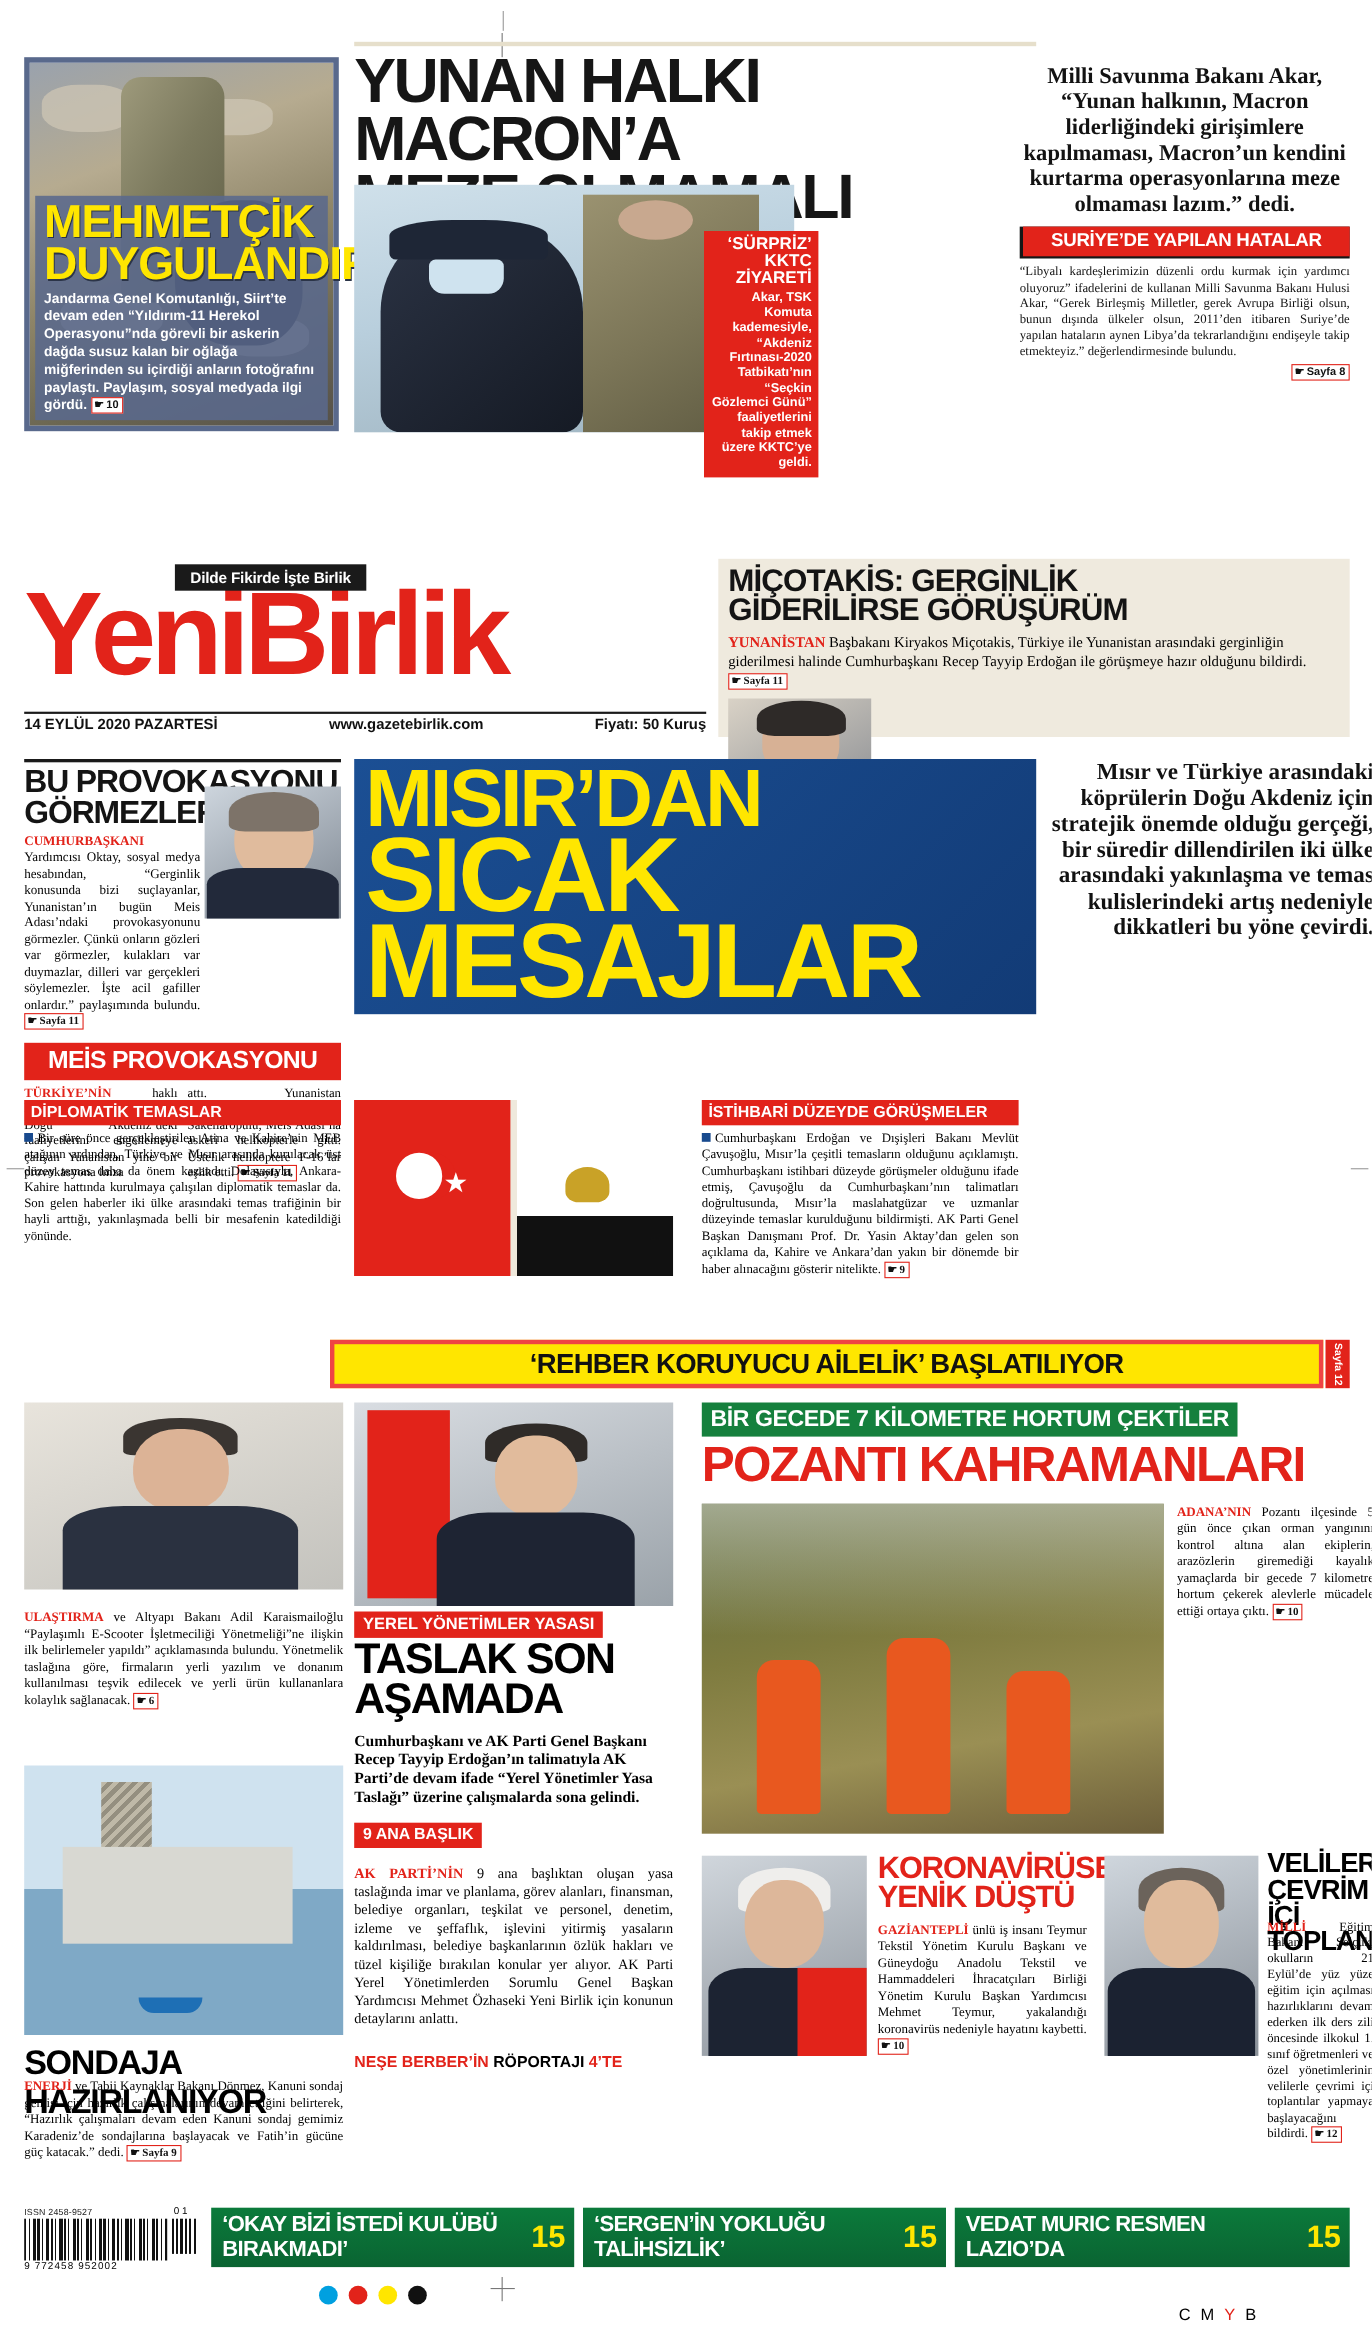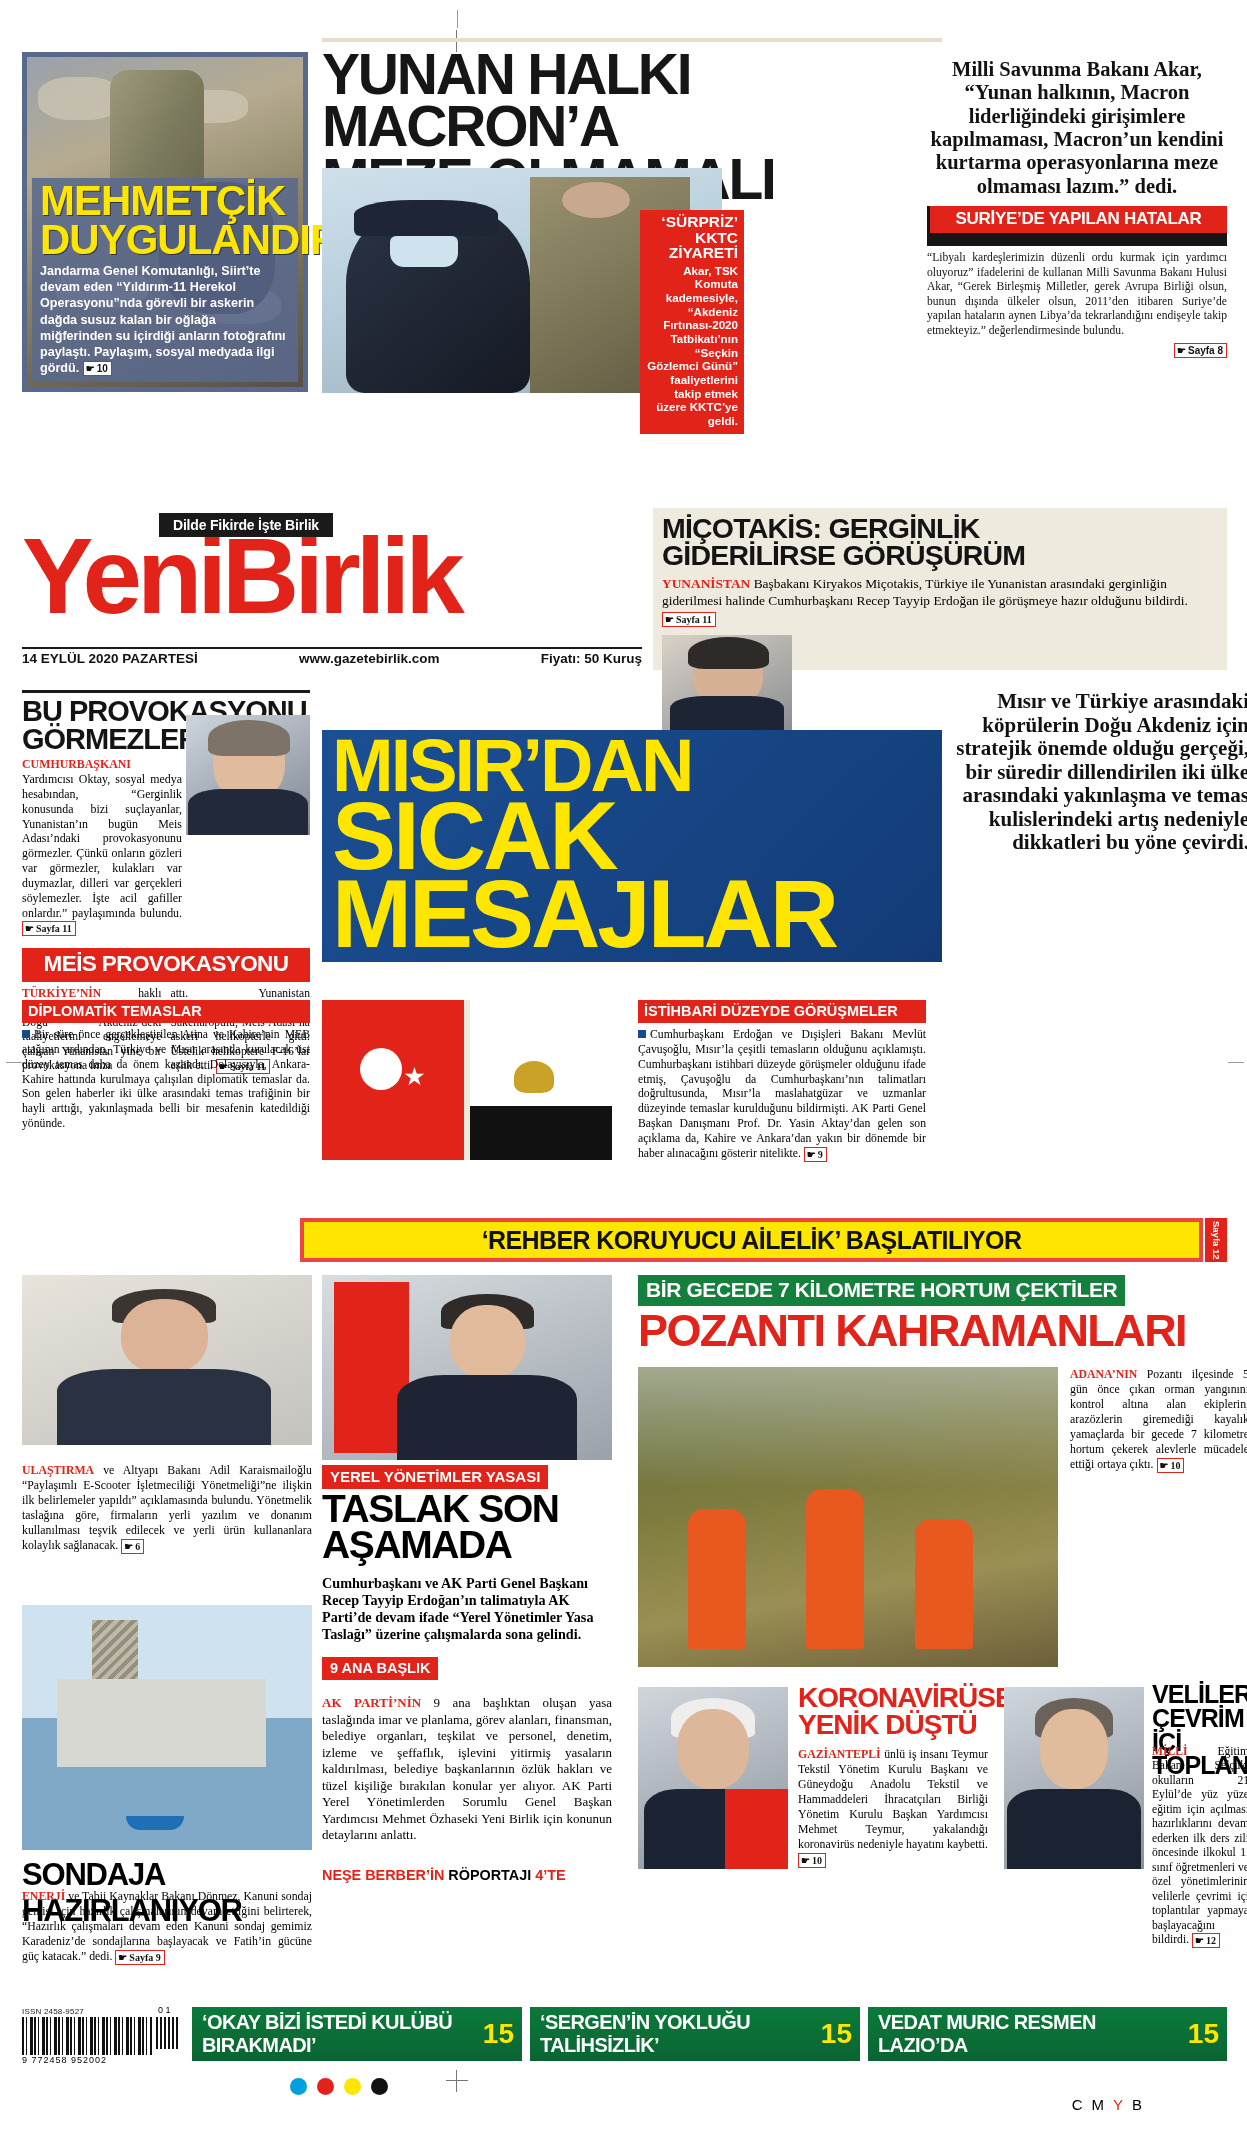--- a/index.html
+++ b/index.html
@@ -63,21 +63,21 @@
 
   #surpriz { position:absolute; left:618px; top:172px; width:104px; }
   #surpriz .inner { background:#e2231a; color:#fff; padding:4px 6px 6px 6px; }
   #surpriz h3 { font-size:15.5px; line-height:1.0; font-weight:bold; text-align:right; }
   #surpriz p { font-size:11.6px; line-height:1.18; font-weight:bold; text-align:right; margin-top:3px; }
 
   #top-right { position:absolute; left:905px; top:20px; width:300px; }
   #top-right .lede { font-family:Liberation Serif, serif; font-weight:bold; font-size:20.5px;
                      line-height:1.14; text-align:center; color:#121212; }
   #subhead-bar { margin-top:8px; }
-  #subhead-bar .shadow { background:#161616; padding-bottom:13px; padding-left:3px; }
+  #subhead-bar .shadow { background:#161616; padding-bottom:2px; padding-left:3px; }
   #subhead-bar .label { background:#e2231a; color:#fff; font-weight:bold; font-size:17px;
                         text-align:center; padding:3px 4px 4px 4px; letter-spacing:-.3px;}
   #top-right .body { font-family:"Liberation Serif", serif; font-size:11.6px; line-height:1.25;
                      text-align:justify; margin-top:5px; color:#131313; }
   #top-right .refrow { text-align:right; margin-top:3px; }
 
   
   #masthead { position:absolute; left:22px; top:505px; width:620px; height:175px; }
   #slogan { position:absolute; left:137px; top:8px; background:#1a1a1a; color:#fff;
             font-size:14px; font-weight:bold; padding:4px 14px; z-index:3; letter-spacing:-.2px;}
@@ -123,21 +123,21 @@
   #prov .txt .kicker { color:#e2231a; font-weight:bold; }
 
   #meis { position:absolute; left:0; top:258px; width:288px; }
   #meis .hd { background:#e2231a; color:#fff; font-size:22.5px; font-weight:bold;
               text-align:center; padding:3px 4px 5px; letter-spacing:-.6px; }
   #meis .cols { display:flex; gap:9px; margin-top:5px; }
   #meis .cols div { flex:1; font-family:"Liberation Serif", serif; font-size:11.6px;
                     line-height:1.25; text-align:justify; }
   #meis .kicker { color:#e2231a; font-weight:bold; }
 
-  #bigmid { position:absolute; left:300px; top:0; width:620px;margin-top:40px; }
+  #bigmid { position:absolute; left:300px; top:0; width:620px; }
   #bigmid .hero { background:#184a8e; padding:6px 10px 8px 10px; position:relative;
                   background:linear-gradient(135deg,#1b4f94 0%,#123b76 100%); }
   #bigmid .hero h1 { color:#ffe600; font-weight:bold; letter-spacing:-3px; line-height:.82; }
   #bigmid .hero .l1 { font-size:74px; }
   #bigmid .hero .l2 { font-size:96px; }
   #bigmid .hero .l3 { font-size:96px; }
 
   #mid-right-quote { position:absolute; left:930px; top:0; width:297px;
       font-family:"Liberation Serif", serif; font-weight:bold; font-size:21px; line-height:1.12;
       text-align:right; color:#111; }

